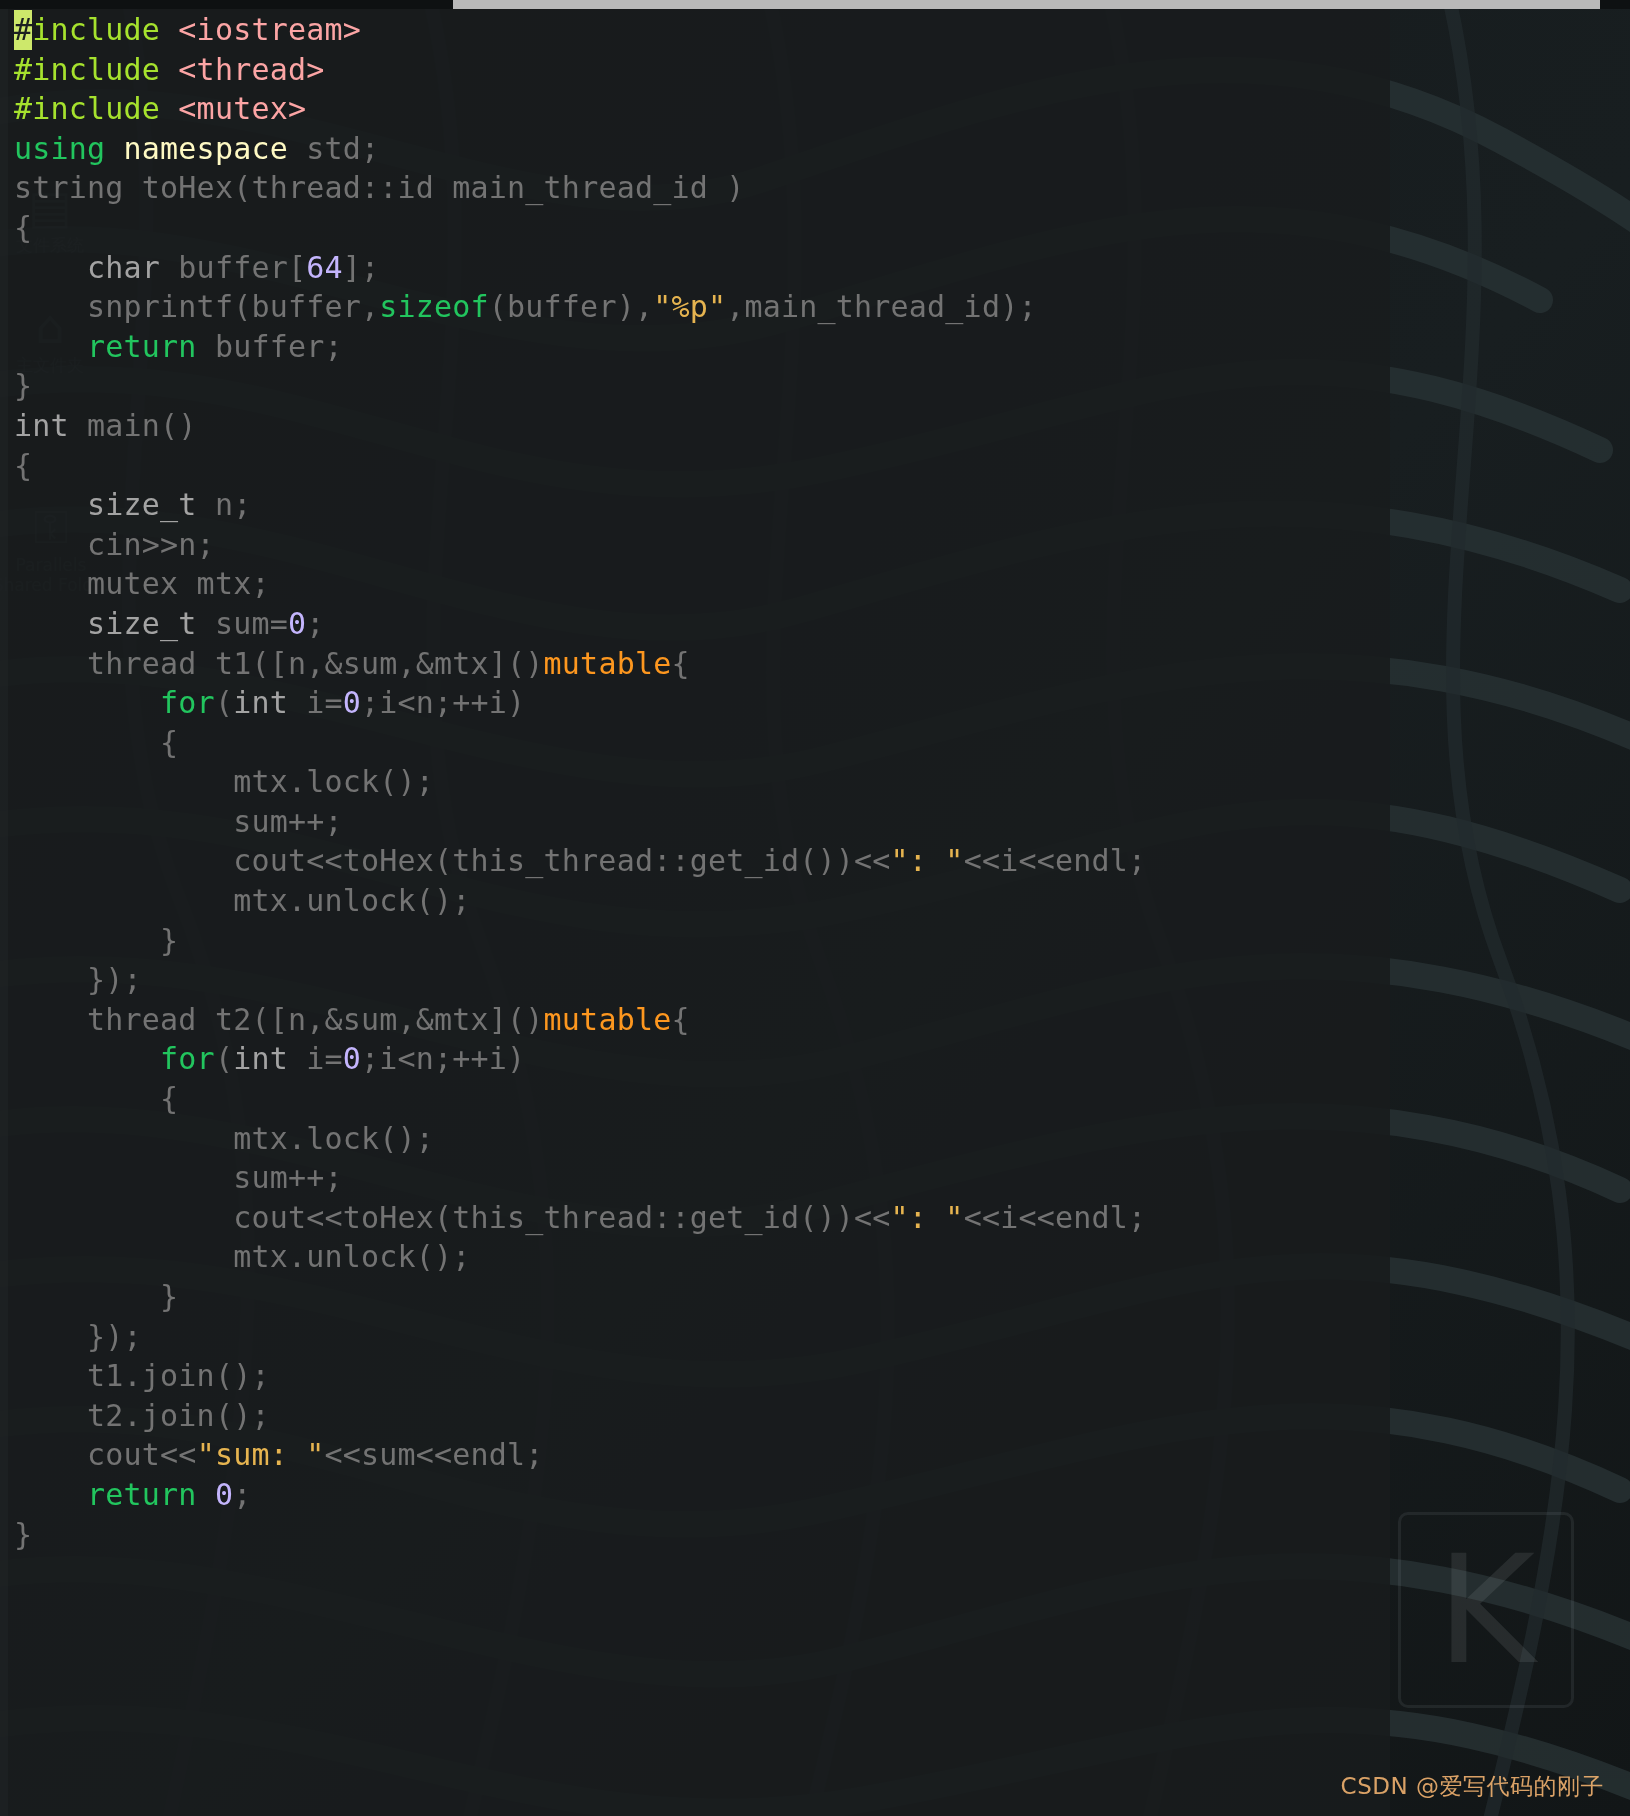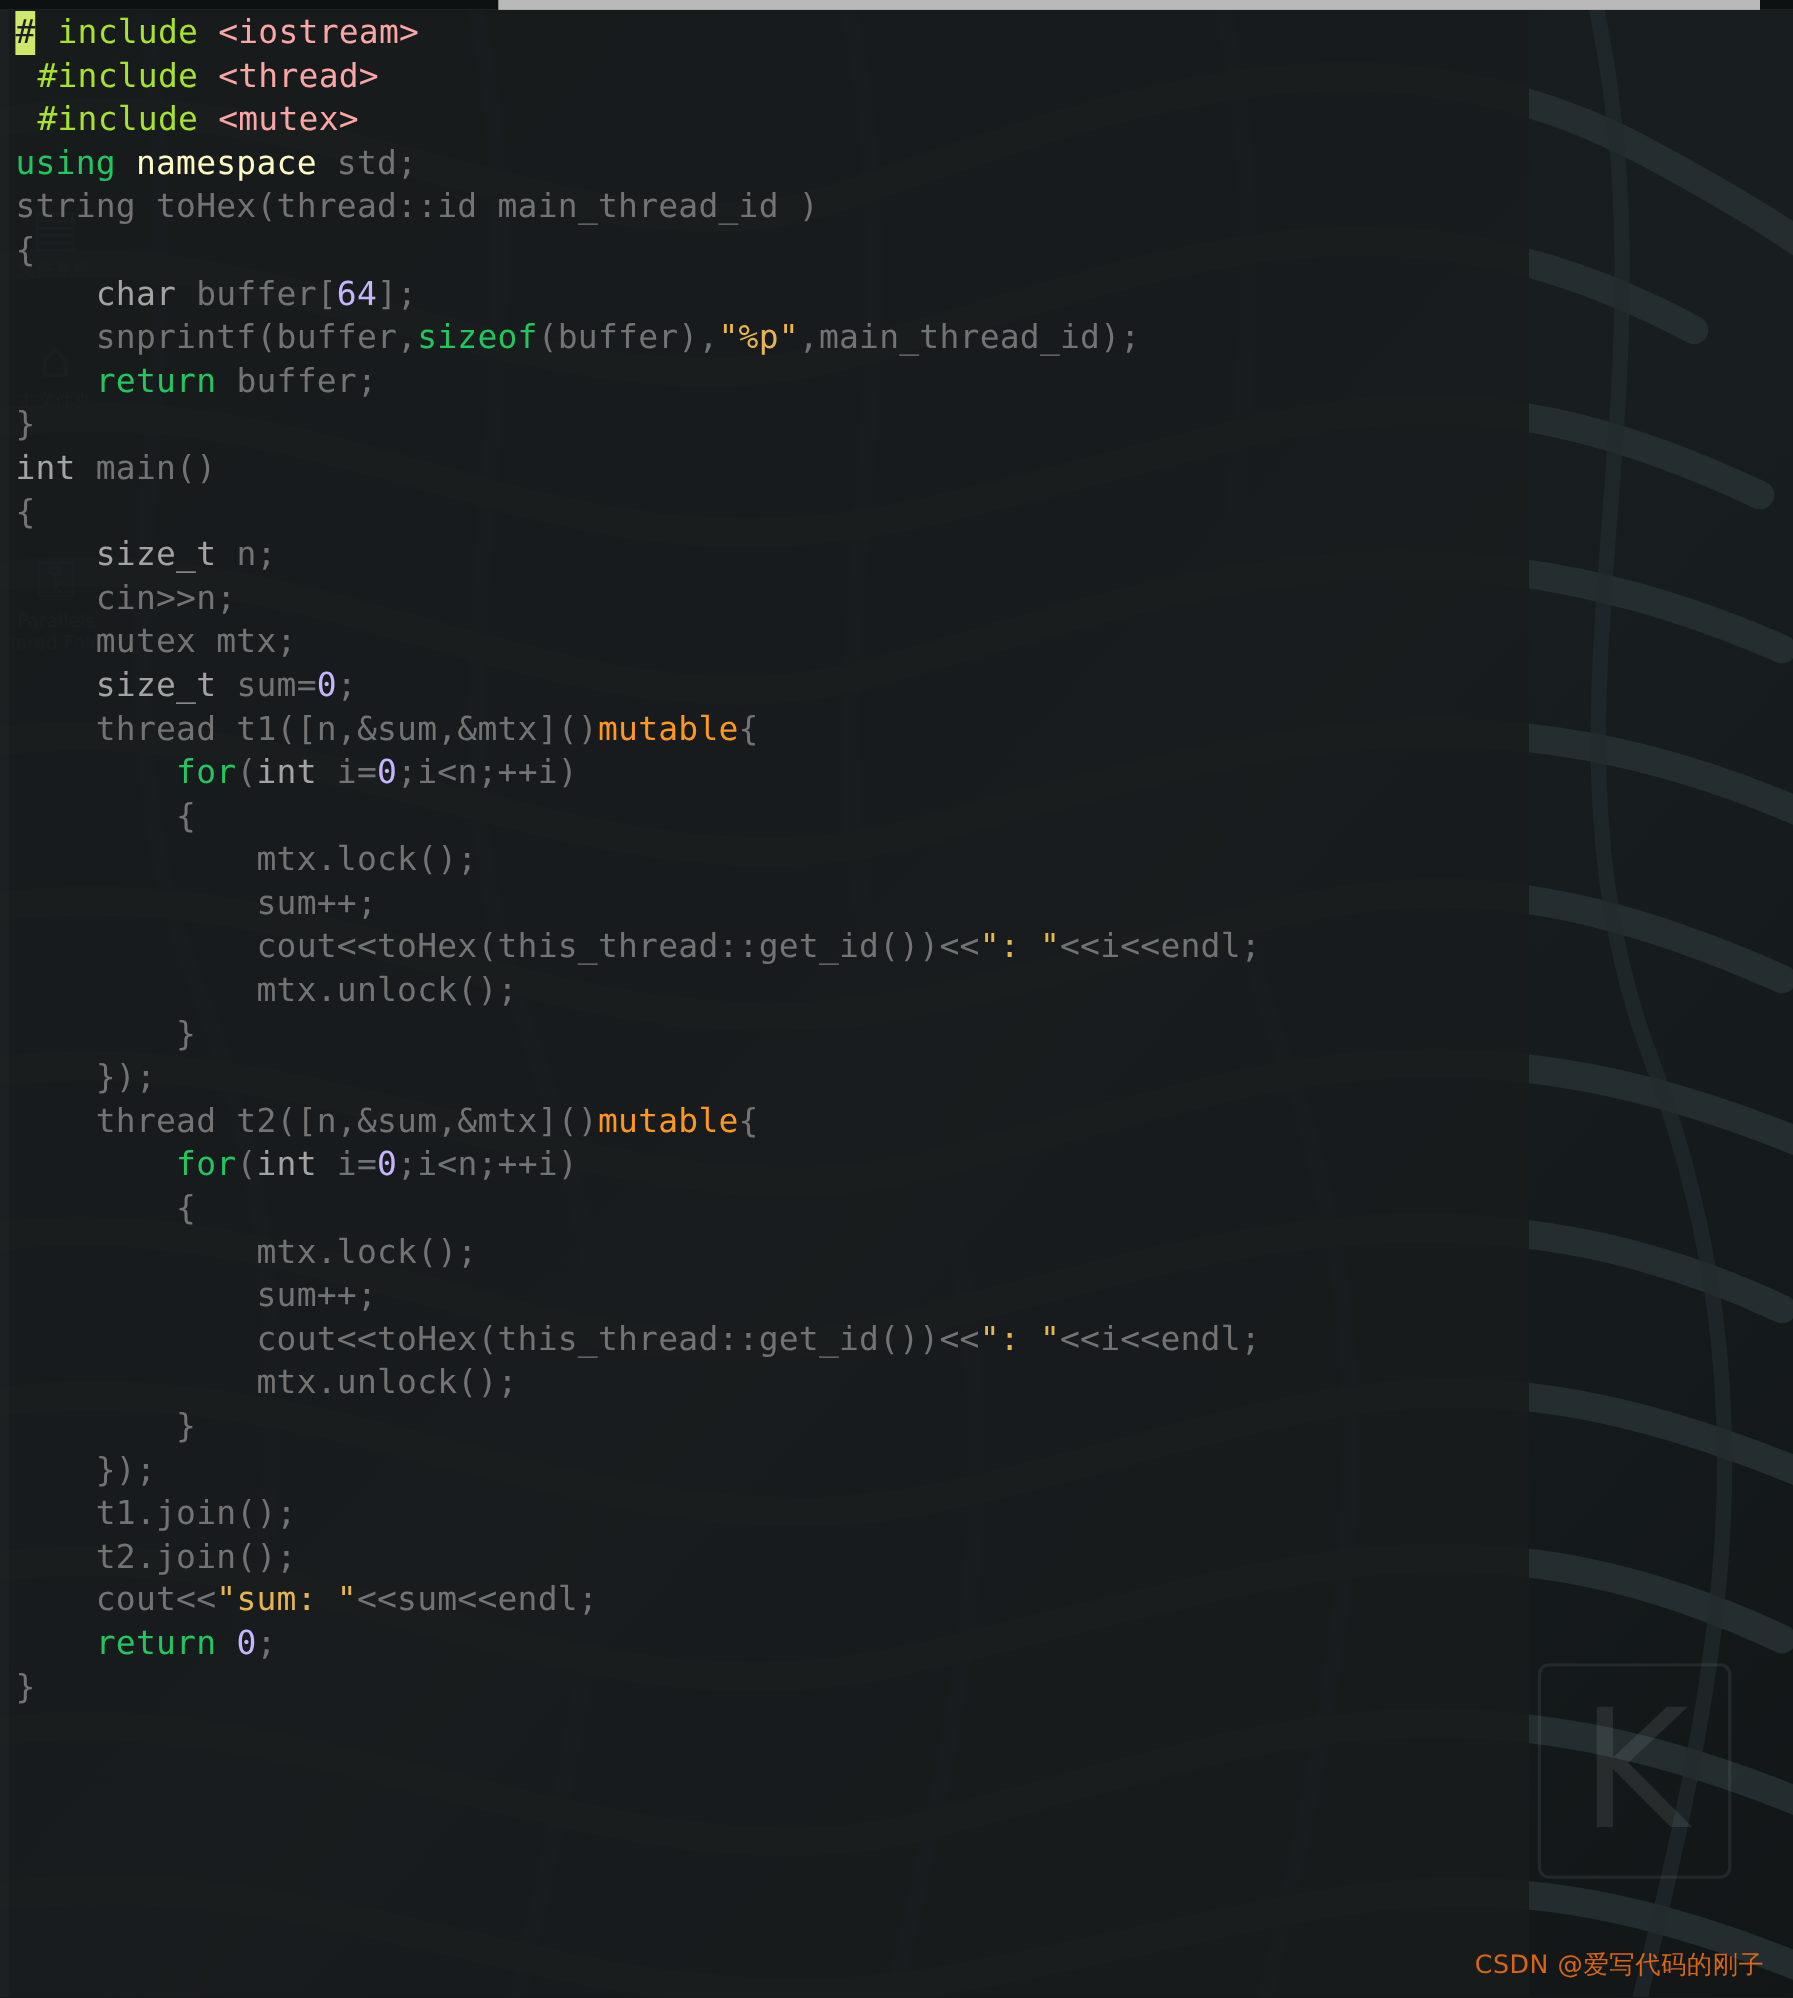--- a/index.html
+++ b/index.html
@@ -101,21 +101,21 @@
     font-family: "DejaVu Sans Mono", monospace;
     font-size: 30px;
     line-height: 39.6px;
     color: #e6e3d8;
     letter-spacing: 0.2px;
     z-index: 25;
   }
   .ln { display: block; height: 39.6px; }
 
   
-  .t-pre      { color: #a6e22e; padding-left: 20px; }
+  .t-pre      { color: #a6e22e; }
   .t-inc      { color: #fca5a5; }
   .t-kw       { color: #22c55e; }
   .t-type     { color: #a3a3a3; }
   .t-ns       { color: #fef9c3; }
   .t-plain    { color: #737373; }
   .t-num      { color: #c4b5fd; }
   .t-str      { color: #e6b450; }
   .t-storage  { color: #fd971f; margin-top: 16px; }
 
   
@@ -141,21 +141,21 @@
     text-align: center;
     z-index: 19;
     pointer-events: none;
   }
 
   
   #watermark {
     position: absolute;
     right: 26px;
     bottom: 14px;
-    color: #f97316;
+    color: #fdba74;
     opacity: 0.85;
     font-family: "DejaVu Sans", sans-serif;
     font-size: 23px;
     letter-spacing: 0.5px;
     z-index: 60;
   }
 </style>
 </head>
 <body>
 

